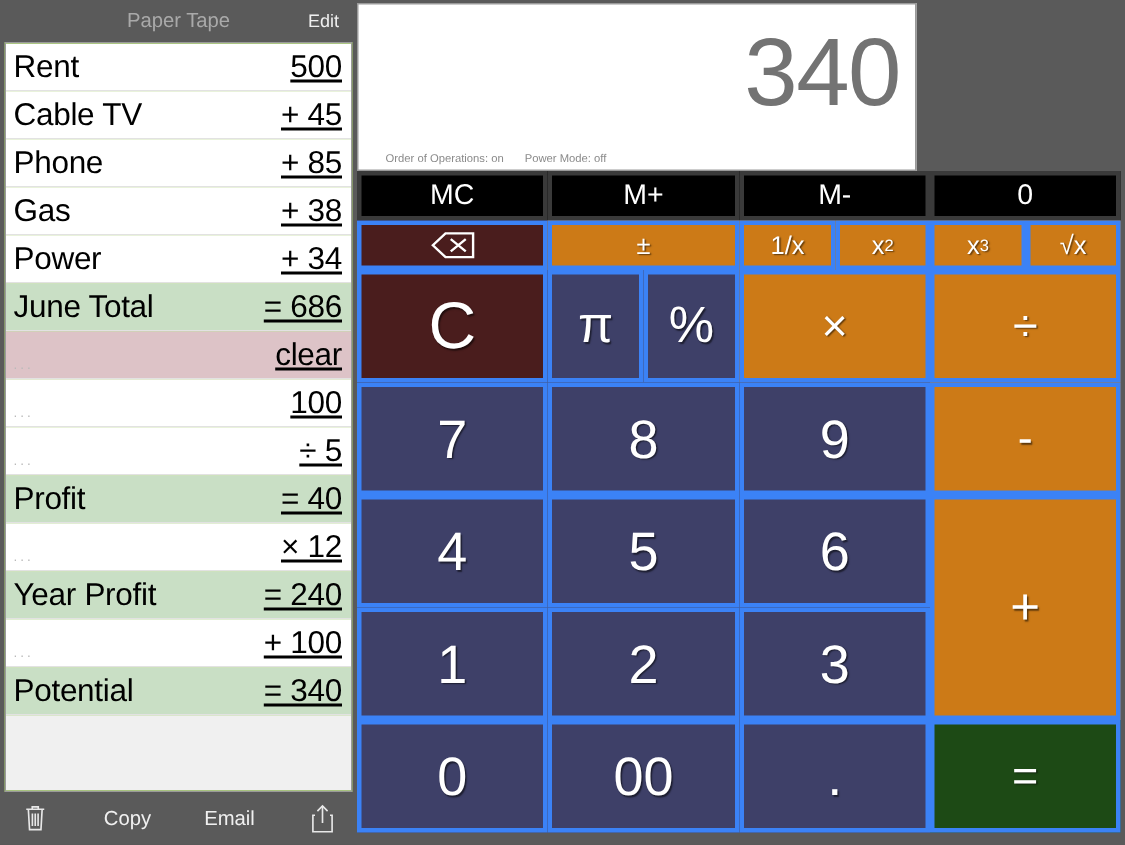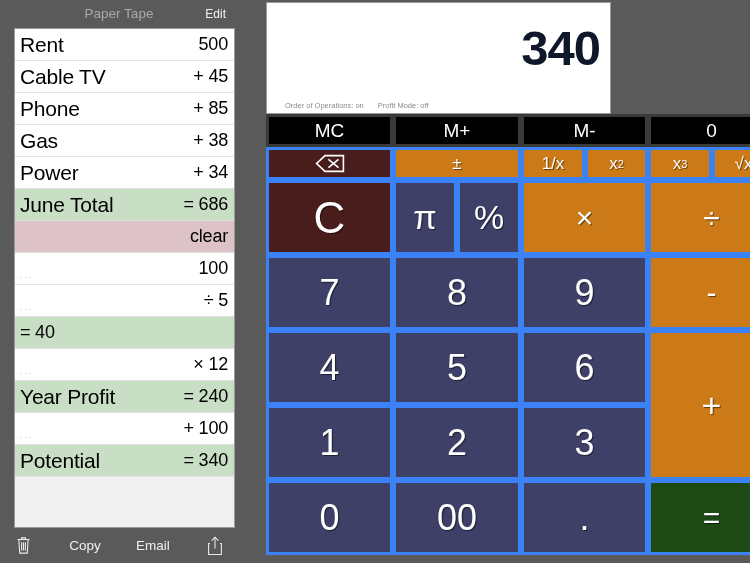--- a/index.html
+++ b/index.html
@@ -2,21 +2,21 @@
 <html><head>
 <meta charset="utf-8">
 <style>
   * { margin:0; padding:0; box-sizing:border-box; }
   html,body { width:750px; height:563px; overflow:hidden; }
   body {
     font-family:"Liberation Sans", sans-serif;
     background:#5a5a5a;
     -webkit-font-smoothing:antialiased;
   }
-  #app { position:relative; width:614px; height:563px; display:flex;gap:28px; }
+  #app { position:relative; width:614px; height:563px; display:flex; }
 
   
   #tape-panel {
     width:238px; height:563px;
     background:#5a5a5a;
     display:flex; flex-direction:column;
     flex:0 0 238px;
   }
   #tape-header {
     height:28px; flex:0 0 28px;
@@ -27,21 +27,21 @@
     position:absolute; left:0; right:0; top:0;
     line-height:28px; text-align:center;
     font-size:13.5px; color:#a9a9a9;
   }
   #tape-edit {
     position:absolute; right:12px; top:0;
     line-height:28px; font-size:12px; color:#f0f0f0;
   }
   #tape-list-wrap {
     flex:1 1 auto;
-    margin:0 3px 0 14px;
+    margin:0 3px 0 3px;
     background:#84cc16;
     border:1px solid #9a9a9a;
     overflow:hidden;
     display:flex; flex-direction:column;
   }
   .tape-row {
     height:32px; flex:0 0 32px;
     display:flex; align-items:center;
     padding:0 6px 0 5px;
     background:#ffffff;
@@ -56,23 +56,24 @@
     flex:1 1 auto;
     letter-spacing:-0.2px;
   }
   .tape-label.placeholder {
     font-size:9px; color:#b9b9b9;
     letter-spacing:2px;
     align-self:flex-end;
     padding-bottom:4px;
   }
   .tape-value {
-    font-size:18px; color:#000;
+    font-size:21px; color:#000;
     white-space:nowrap;
     letter-spacing:-0.2px;
+    text-decoration:underline;
   }
   #tape-toolbar {
     height:35px; flex:0 0 35px;
     display:flex; align-items:center;
     background:#5a5a5a;
     position:relative;
   }
   .tb-item {
     position:absolute; top:0; height:35px;
     display:flex; align-items:center; justify-content:center;
@@ -93,22 +94,22 @@
   #display {
     flex:0 0 112px; height:112px;
     background:#ffffff;
     border:1px solid #9a9a9a;
     margin:2px 3px 0 0;
     position:relative;
     overflow:hidden;
   }
   #display-value {
     position:absolute; right:10px; top:2px;
-    font-size:49px; line-height:86px;
-    color:#0f172a; font-weight:700;
+    font-size:64px; line-height:86px;
+    color:#737373; font-weight:400;
     letter-spacing:-1px;
     white-space:nowrap;
   }
   #display-flags {
     position:absolute; left:6px; bottom:3px;
     display:flex; gap:14px;
     font-size:7.5px; color:#8a8a8a;
     white-space:nowrap;
     margin-left:12px;
   }
@@ -183,20 +184,21 @@
         </div>
         <div class="tape-row">
           <div class="tape-label placeholder">...</div>
           <div class="tape-value">100</div>
         </div>
         <div class="tape-row">
           <div class="tape-label placeholder">...</div>
           <div class="tape-value">÷ 5</div>
         </div>
         <div class="tape-row total">
+          <div class="tape-label">Profit</div>
           <div class="tape-value">= 40</div>
         </div>
         <div class="tape-row">
           <div class="tape-label placeholder">...</div>
           <div class="tape-value">× 12</div>
         </div>
         <div class="tape-row total">
           <div class="tape-label">Year Profit</div>
           <div class="tape-value">= 240</div>
         </div>
@@ -231,21 +233,21 @@
       </div>
     </div>
   </div>
 
   <div id="calc-panel">
 
     <div id="display">
       <div id="display-value">340</div>
       <div id="display-flags">
         <span>Order of Operations: on</span>
-        <span>Profit Mode: off</span>
+        <span>Power Mode: off</span>
       </div>
     </div>
 
     <div id="keypad">
 
       <div class="key k-mem" style="left:0;   top:0; width:127px; height:33px;">MC</div>
       <div class="key k-mem" style="left:127px;top:0; width:128px; height:33px;">M+</div>
       <div class="key k-mem" style="left:255px;top:0; width:127px; height:33px;">M-</div>
       <div class="key k-mem" style="left:382px;top:0; width:127px; height:33px;">0</div>
 

